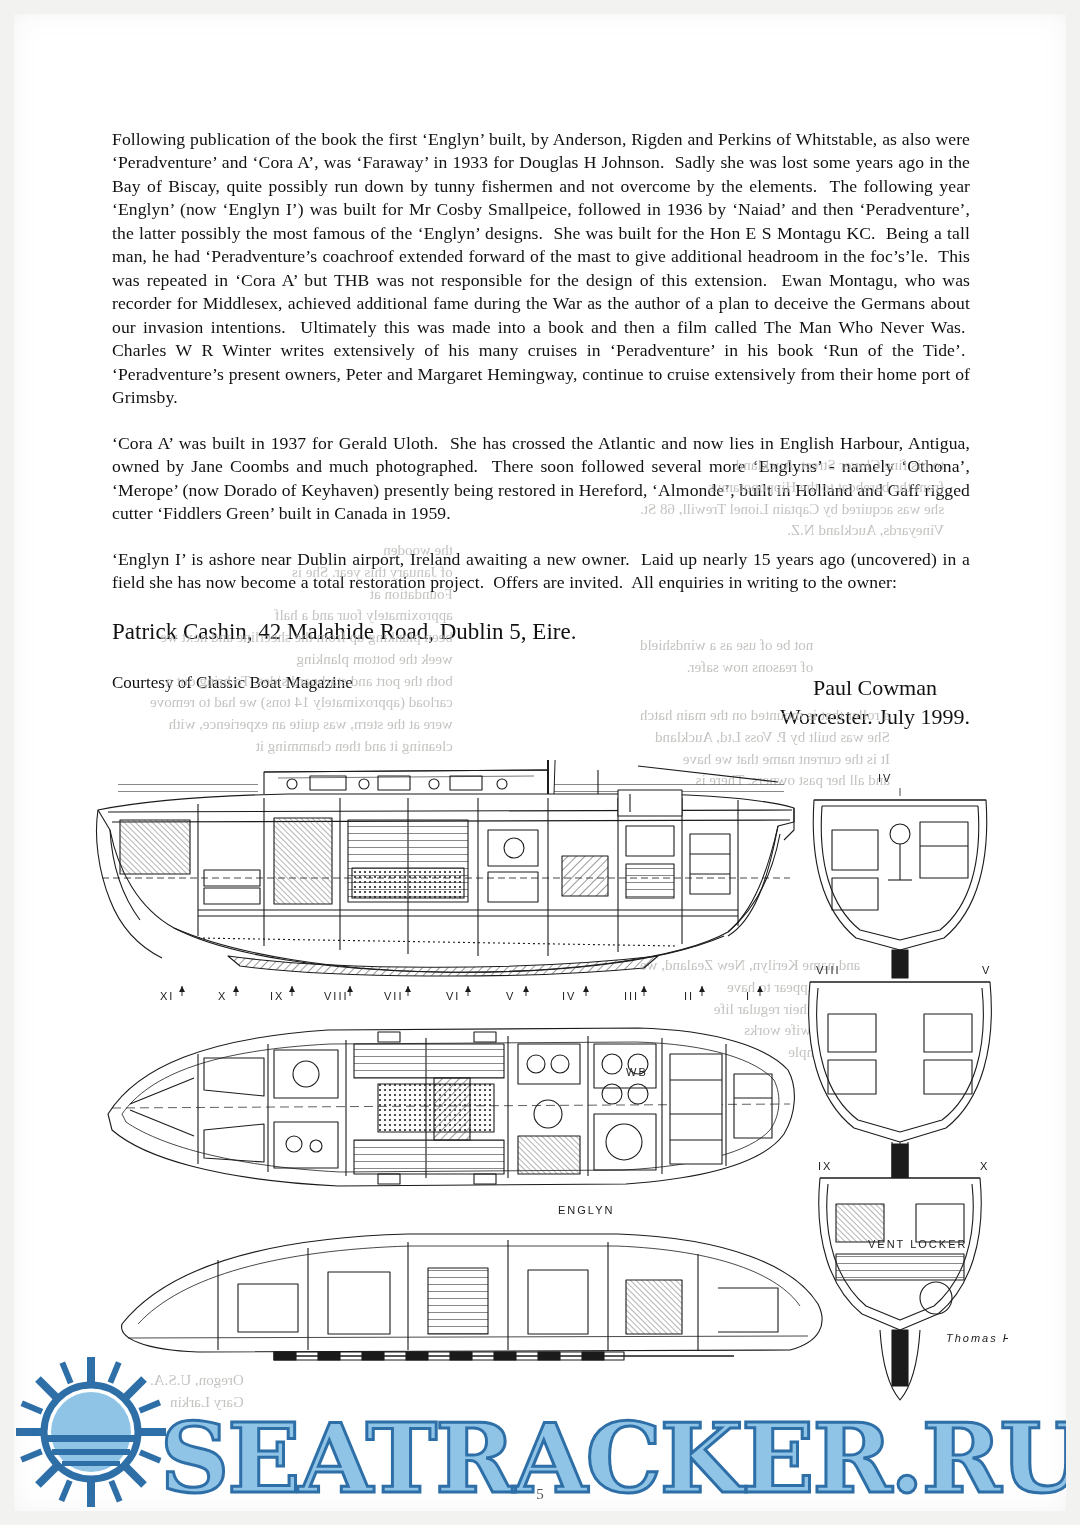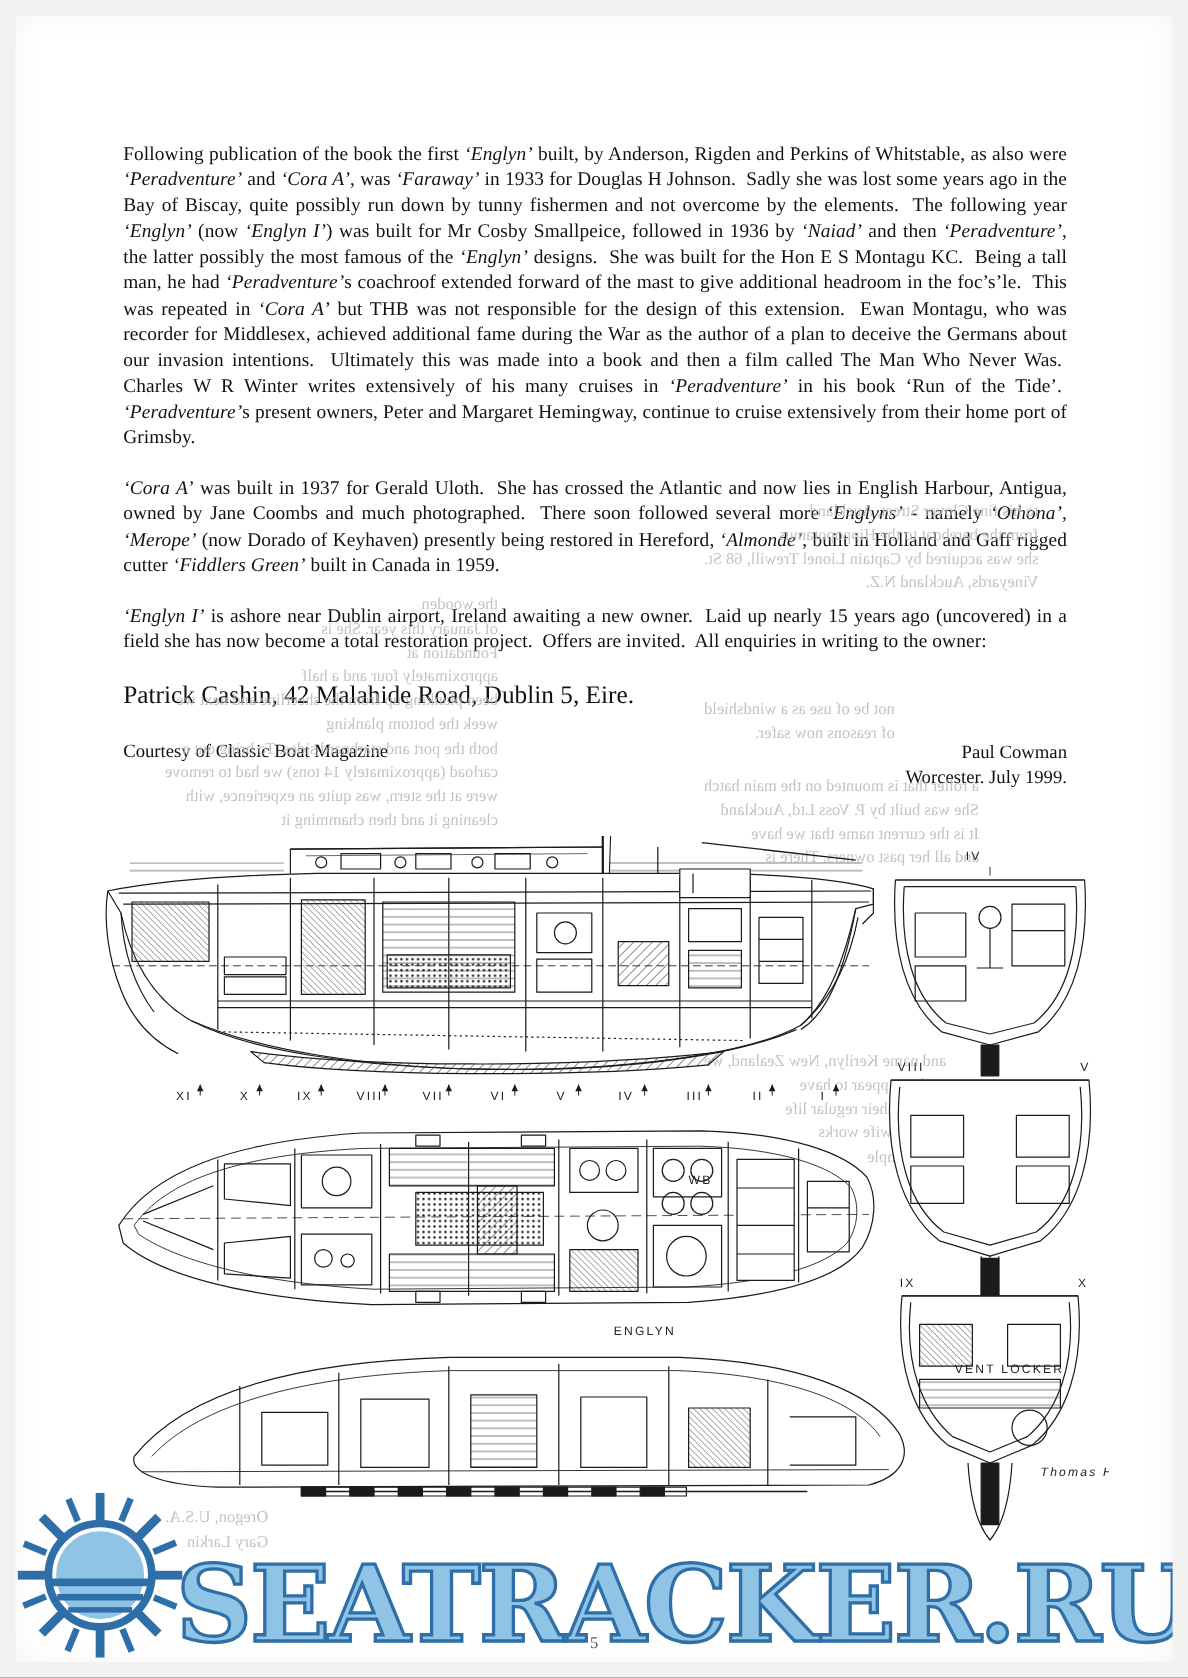--- a/index.html
+++ b/index.html
@@ -31,42 +31,42 @@
     top: 128px;
     width: 858px;
   }
   p.body {
     margin: 0 0 22px 0;
     font-size: 17.6px;
     line-height: 1.335;
     text-align: justify;
     letter-spacing: 0.1px;
   }
-  .it { font-style: italic; }
+  .it { }
   .addr {
     margin: 0 0 26px 0;
     font-size: 23px;
     line-height: 1.3;
   }
   .credit-row {
     position: relative;
     height: 60px;
   }
   .credit-left {
     position: absolute;
     left: 0;
     top: 0;
     font-size: 17px;
   }
   .credit-right {
     position: absolute;
     right: 0;
     top: 0;
-    text-align: right;
-    font-size: 17px;
+    text-align: center;
+    font-size: 22px;
     line-height: 1.35;
   }
 
   
   .ghost {
     position: absolute;
     color: #b9bab6;
     font-size: 15px;
     line-height: 1.45;
     transform: scaleX(-1);

